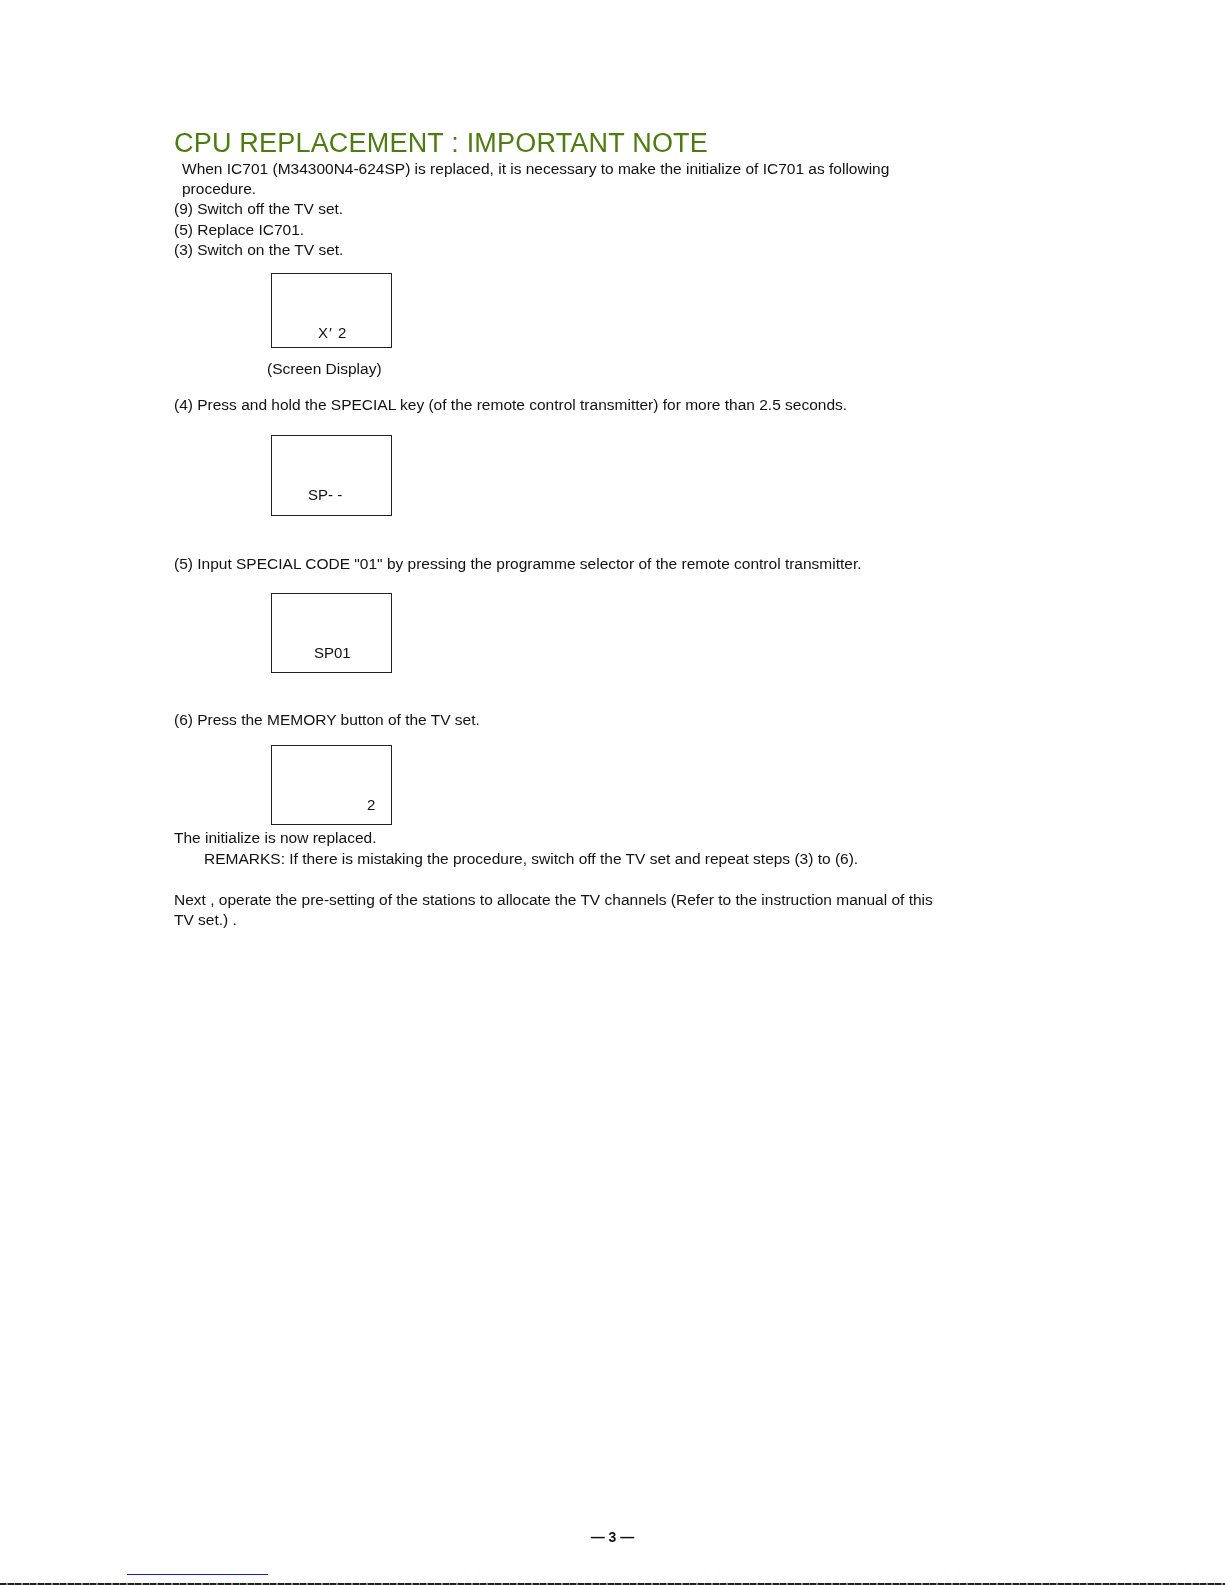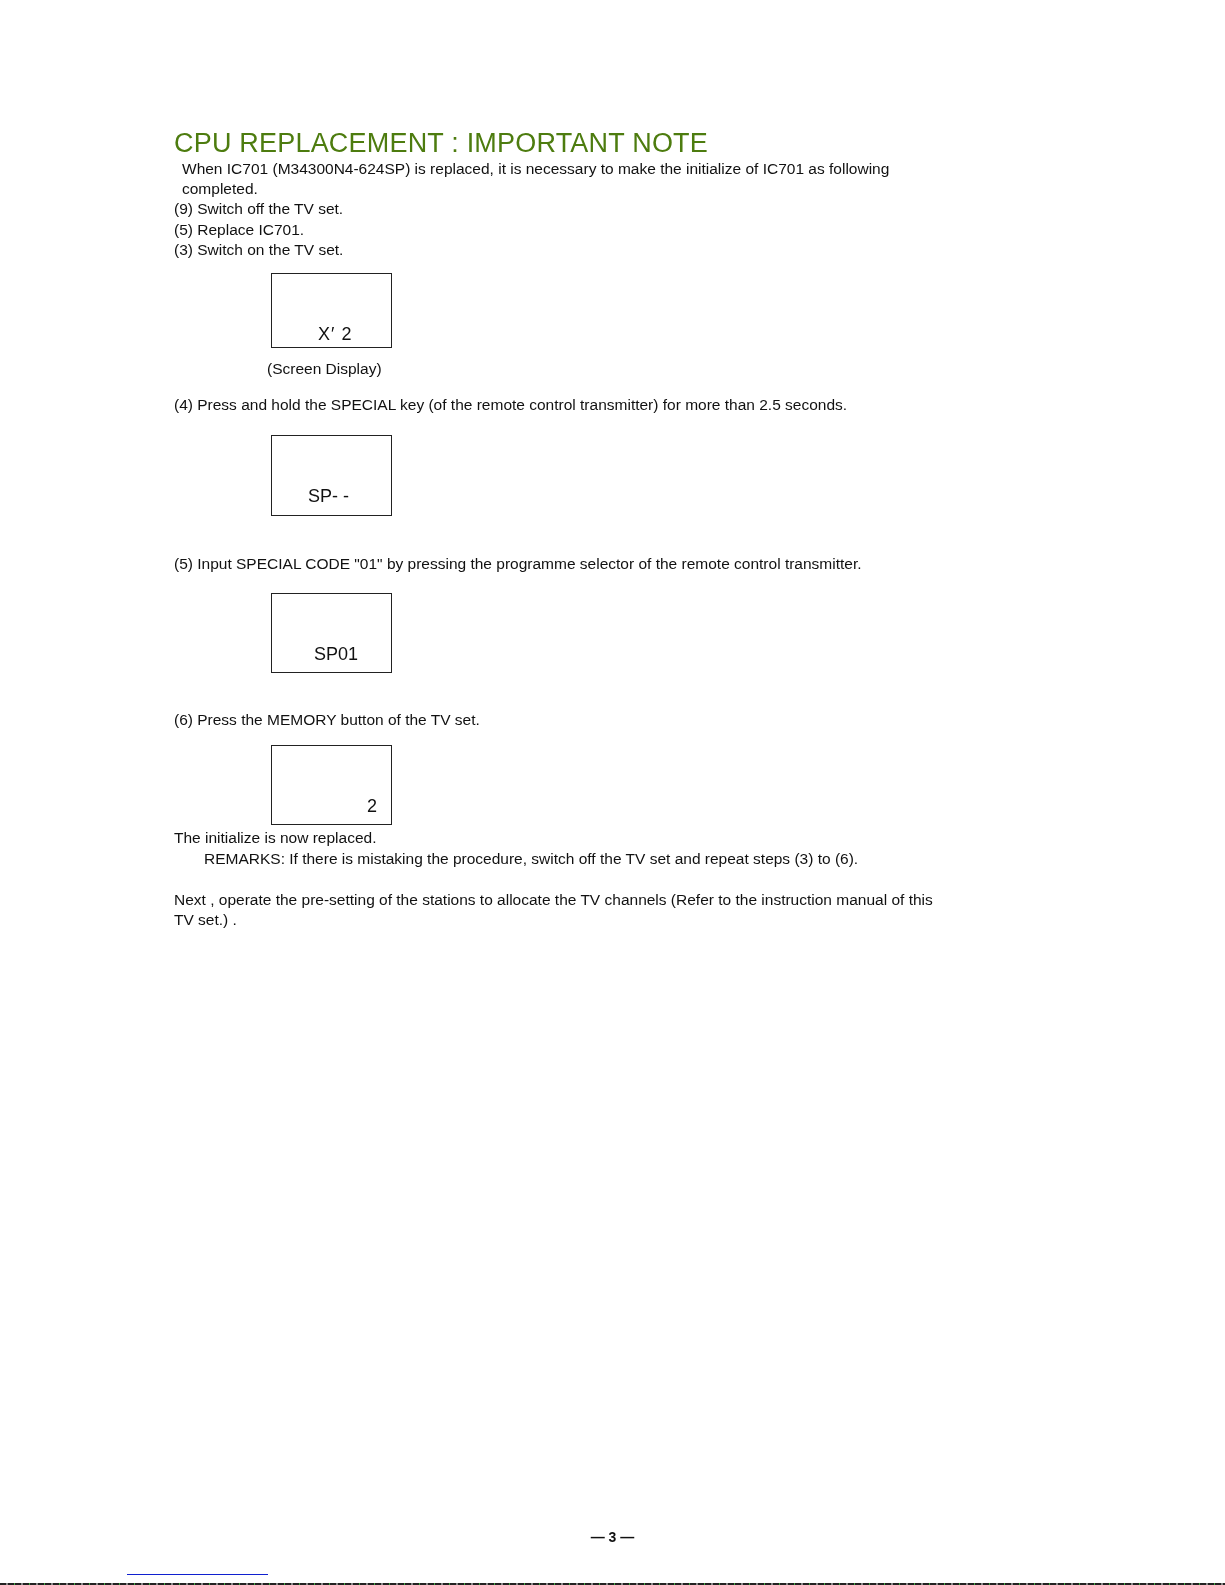--- a/index.html
+++ b/index.html
@@ -2,35 +2,35 @@
 <html><head>
 <meta charset="utf-8">
 <style>
   html, body { margin: 0; padding: 0; background: #ffffff; }
   body { width: 1225px; height: 1585px; position: relative; overflow: hidden;
          font-family: "Liberation Sans", sans-serif; color: #111; }
   .abs { position: absolute; white-space: nowrap; }
   .title { left: 174px; top: 128px; font-size: 27px; letter-spacing: 0.2px; color: #4d7c0f; }
   .txt { font-size: 15.5px; line-height: 18px; }
   .box { position: absolute; border: 1.6px solid #222; background: #fff; }
-  .box .val { position: absolute; font-size: 18px; }
+  .box .val { position: absolute; font-size: 15px; }
   .pagenum { left: 0; width: 1225px; text-align: center; top: 1529px; font-size: 14px; font-weight: bold; }
   .blue-line { left: 127px; top: 1574px; width: 141px; height: 1px; background: #1020d0; }
   .bottom-edge { left: 0; top: 1583px; width: 1225px; height: 2px;
     background: repeating-linear-gradient(90deg, #222 0 6px, #888 6px 8px, #222 8px 14px, #4a4 14px 15px); }
 </style>
 </head>
 <body>
 
 <div>
 
   <div class="abs title">CPU REPLACEMENT  : IMPORTANT NOTE</div>
 
   <div class="abs txt" style="left:182px; top:160px;">When IC701 (M34300N4-624SP) is replaced, it is necessary to make the initialize of IC701 as following</div>
-  <div class="abs txt" style="left:182px; top:180px;">completed.</div>
+  <div class="abs txt" style="left:182px; top:180px;">procedure.</div>
 
   <div class="abs txt" style="left:174px; top:200px;">(9) Switch off the TV set.</div>
   <div class="abs txt" style="left:174px; top:221px;">(5) Replace IC701.</div>
   <div class="abs txt" style="left:174px; top:241px;">(3) Switch on the TV set.</div>
 
   <div class="box" style="left:271px; top:273px; width:119px; height:73px;">
     <span class="val" style="left:46px; top:50px; letter-spacing:1px;">X′  2</span>
   </div>
   <div class="abs txt" style="left:267px; top:360px;">(Screen Display)</div>
 

